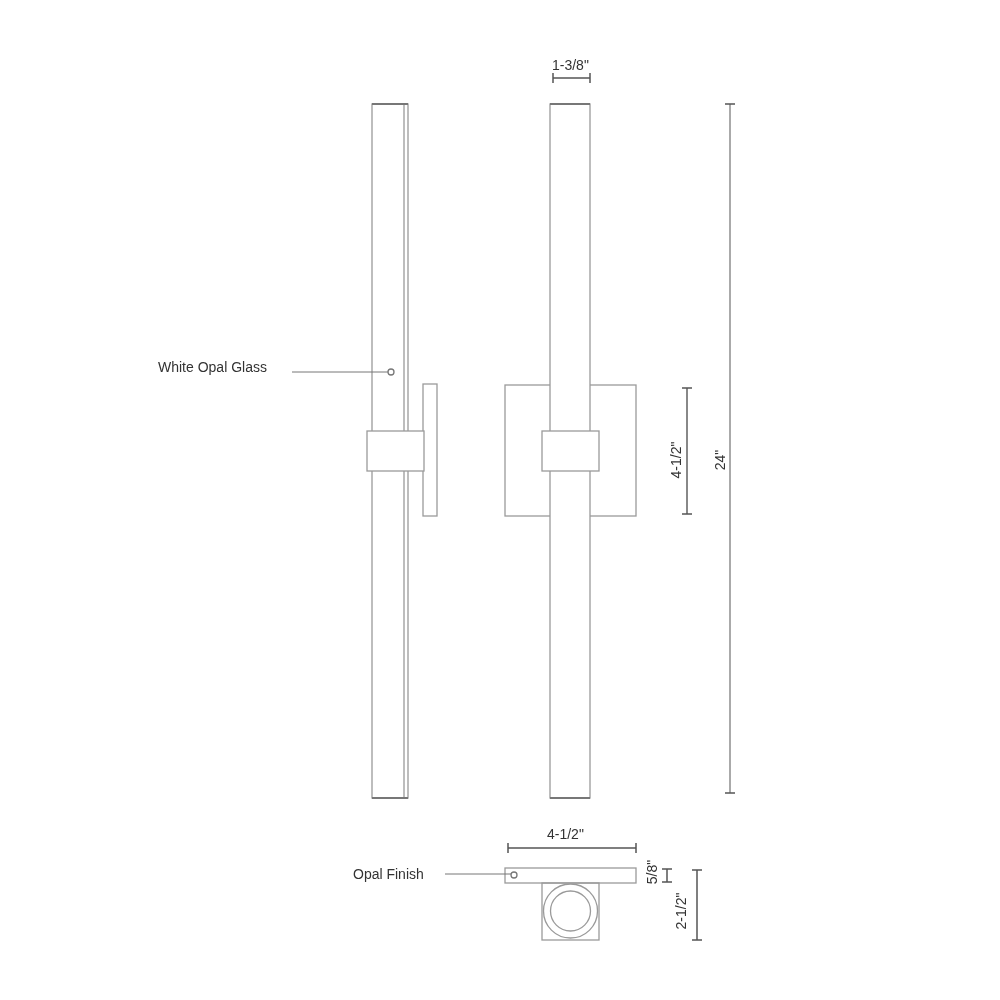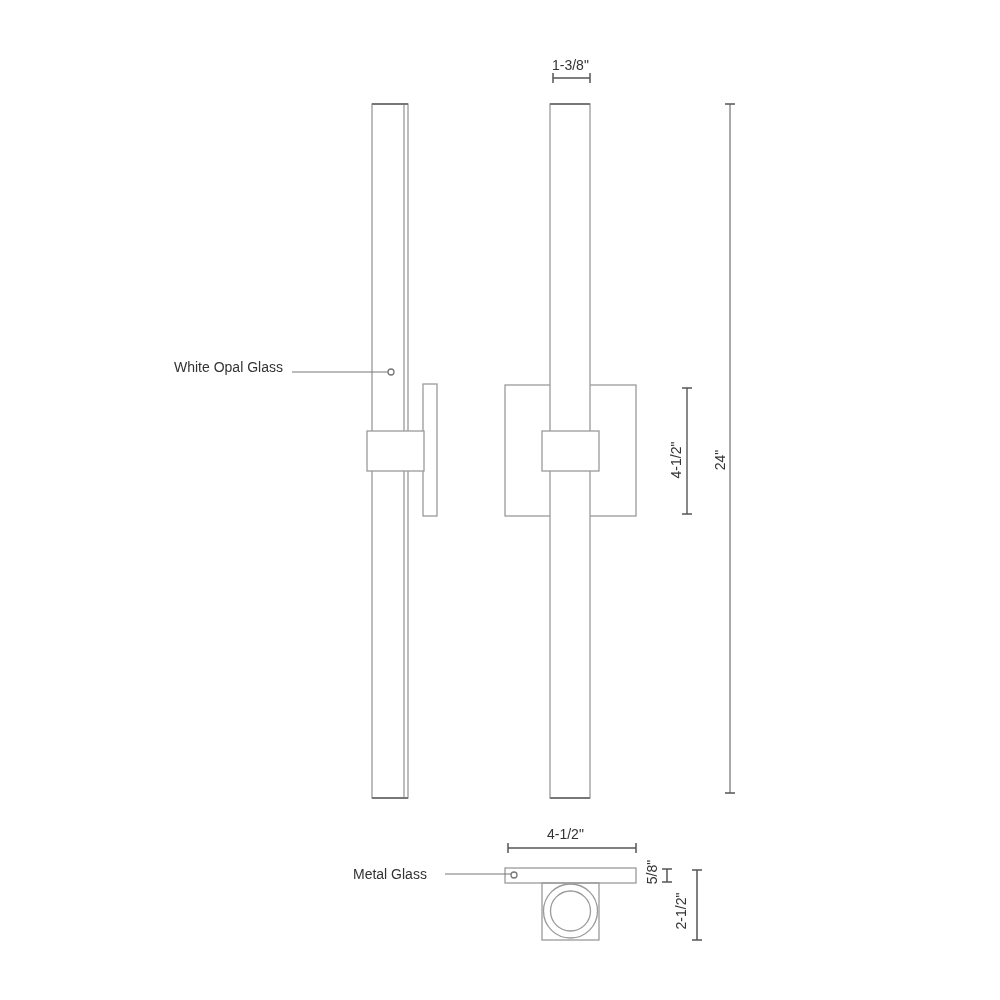--- a/index.html
+++ b/index.html
@@ -62,22 +62,22 @@
     <line x1="667" y1="869" x2="667" y2="882"></line>
     <line x1="662" y1="869" x2="672" y2="869"></line>
     <line x1="662" y1="882" x2="672" y2="882"></line>
 
     <line x1="697" y1="870" x2="697" y2="940"></line>
     <line x1="692" y1="870" x2="702" y2="870"></line>
     <line x1="692" y1="940" x2="702" y2="940"></line>
   </g>
 </svg>
 
-<div class="lbl" style="left:174px; top:359px;">White Opal  Glass</div>
-<div class="lbl" style="left:353px; top:866px;">Metal Glass</div>
+<div class="lbl" style="left:158px; top:359px;">White Opal  Glass</div>
+<div class="lbl" style="left:353px; top:866px;">Opal Finish</div>
 
 <div class="lbl" style="left:552px; top:57px;">1-3/8"</div>
 <div class="lbl" style="left:547px; top:826px;">4-1/2"</div>
 
 <div class="vlbl" style="left:705px; top:452px; width:30px; text-align:center;">24"</div>
 <div class="vlbl" style="left:651px; top:452px; width:50px; text-align:center;">4-1/2"</div>
 <div class="vlbl" style="left:634px; top:864px; width:36px; text-align:center;">5/8"</div>
 <div class="vlbl" style="left:656px; top:903px; width:50px; text-align:center;">2-1/2"</div>
 
 </body></html>

